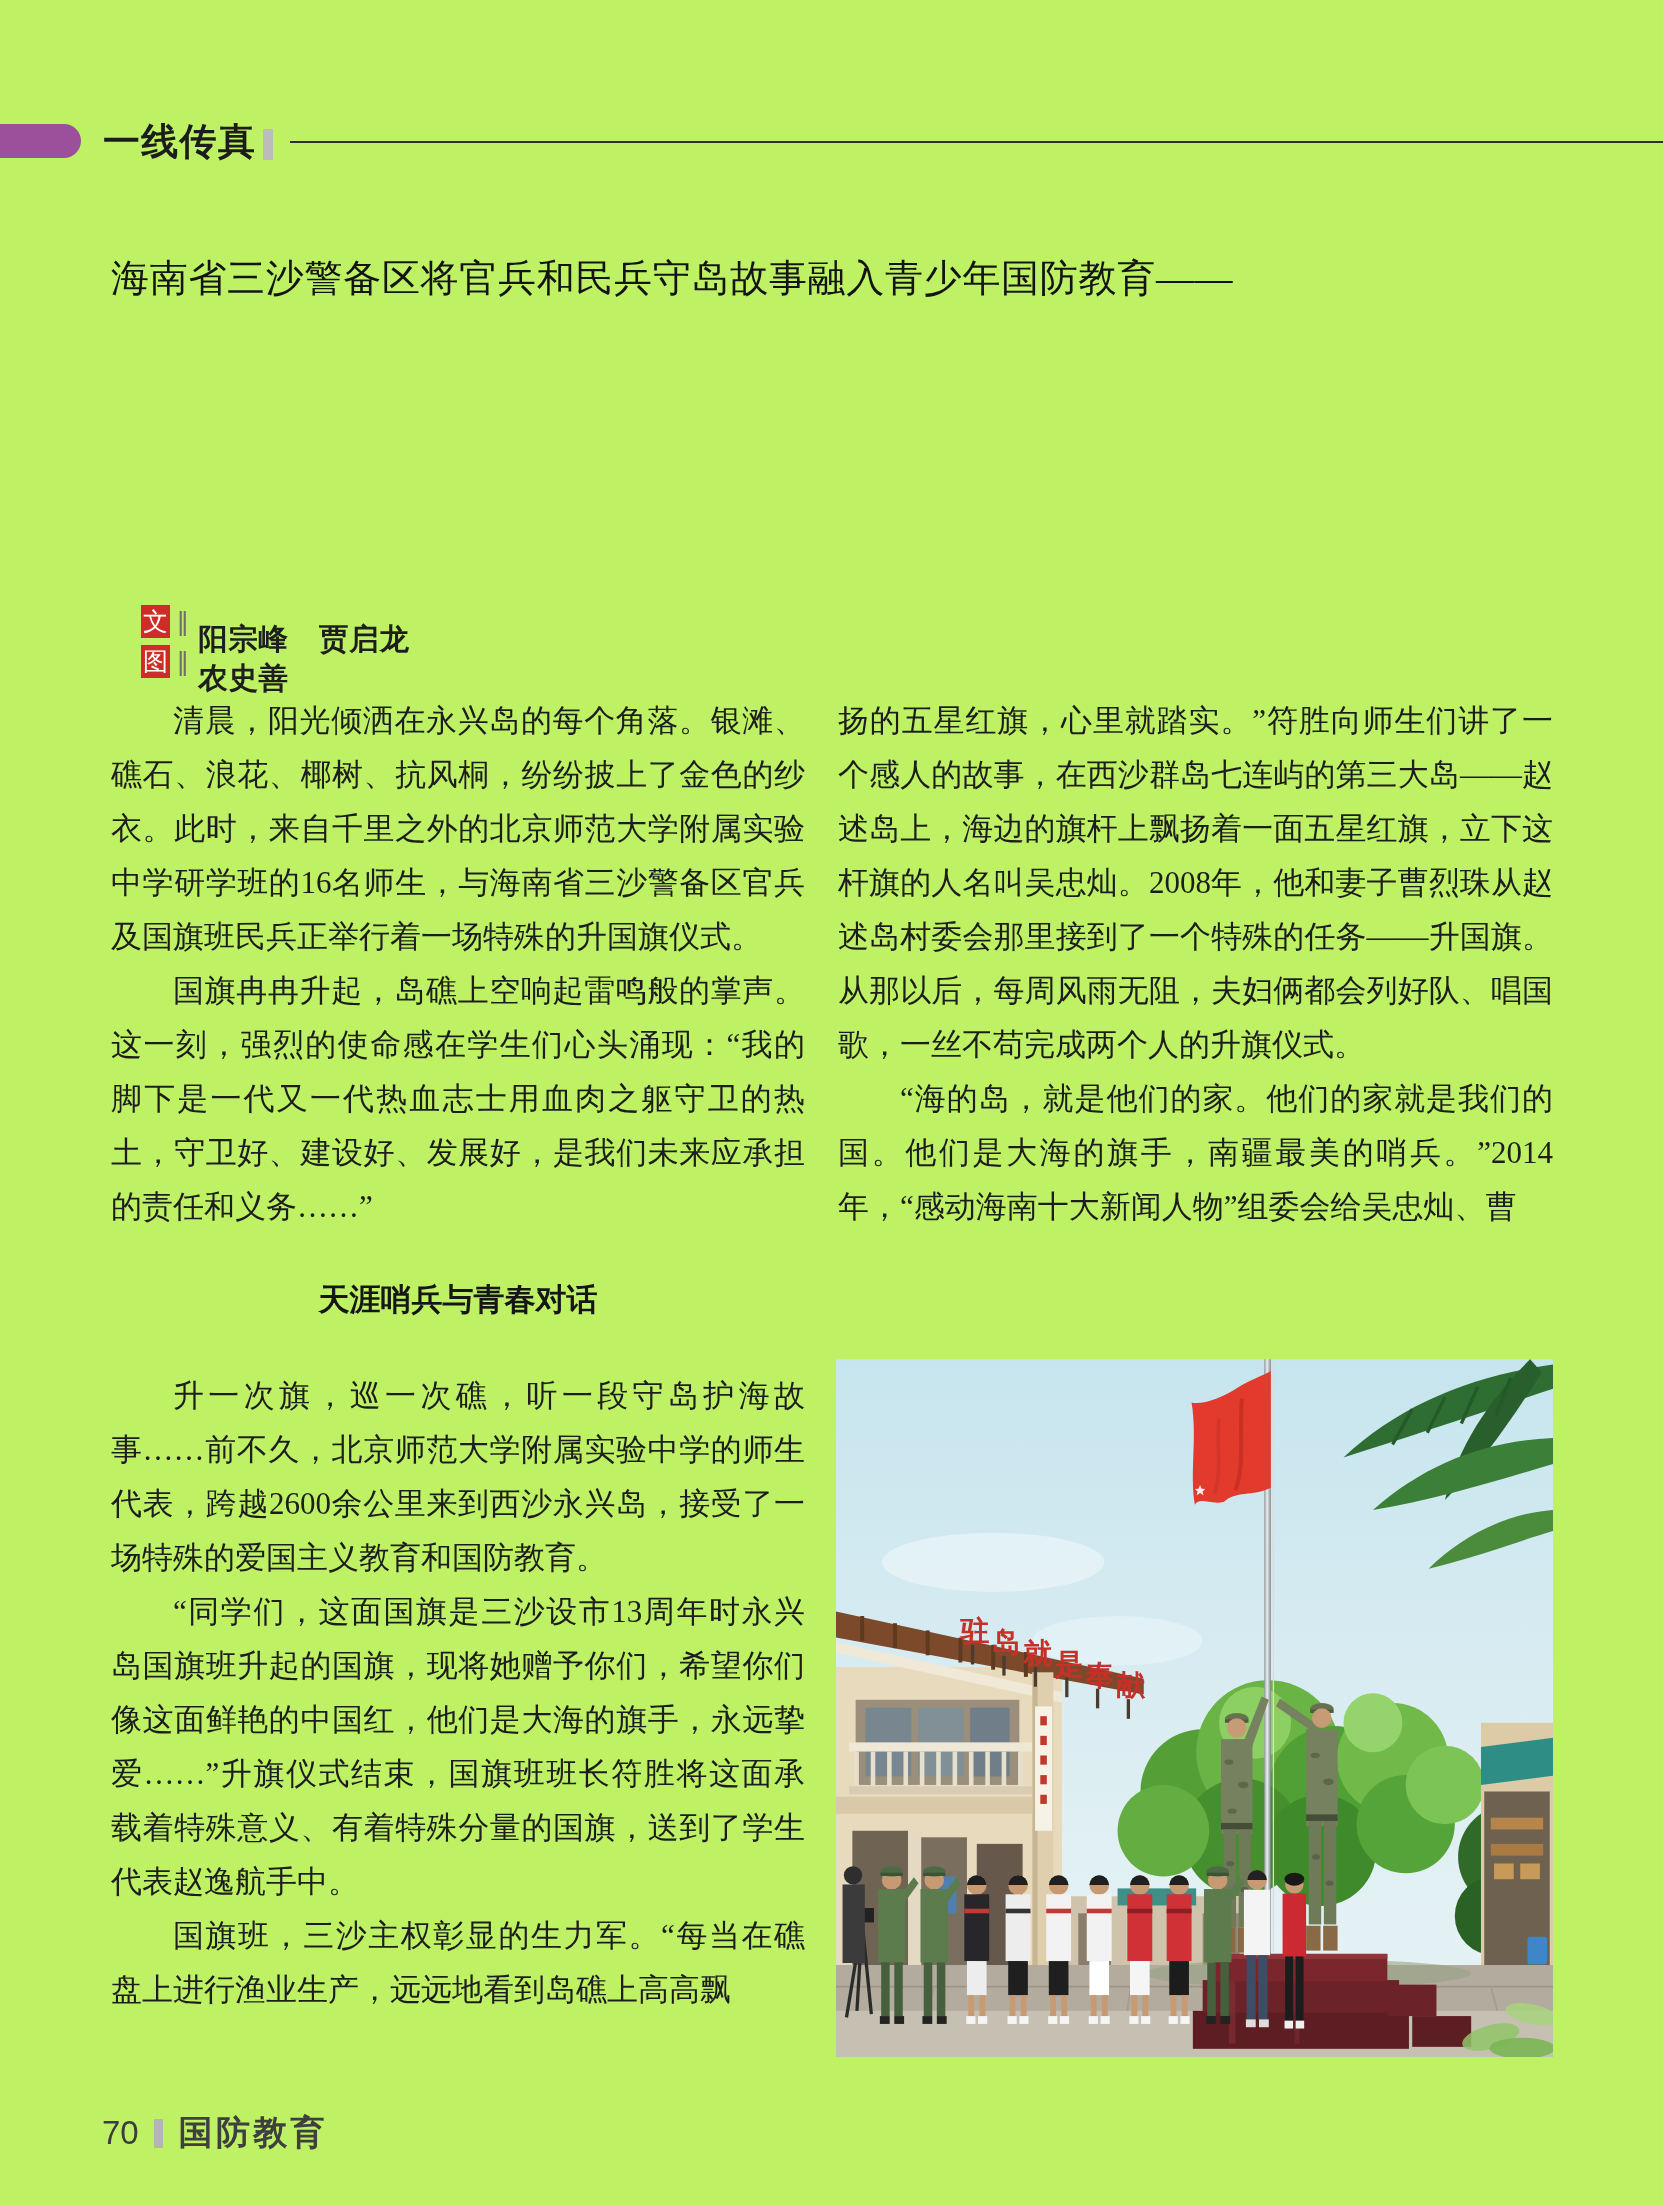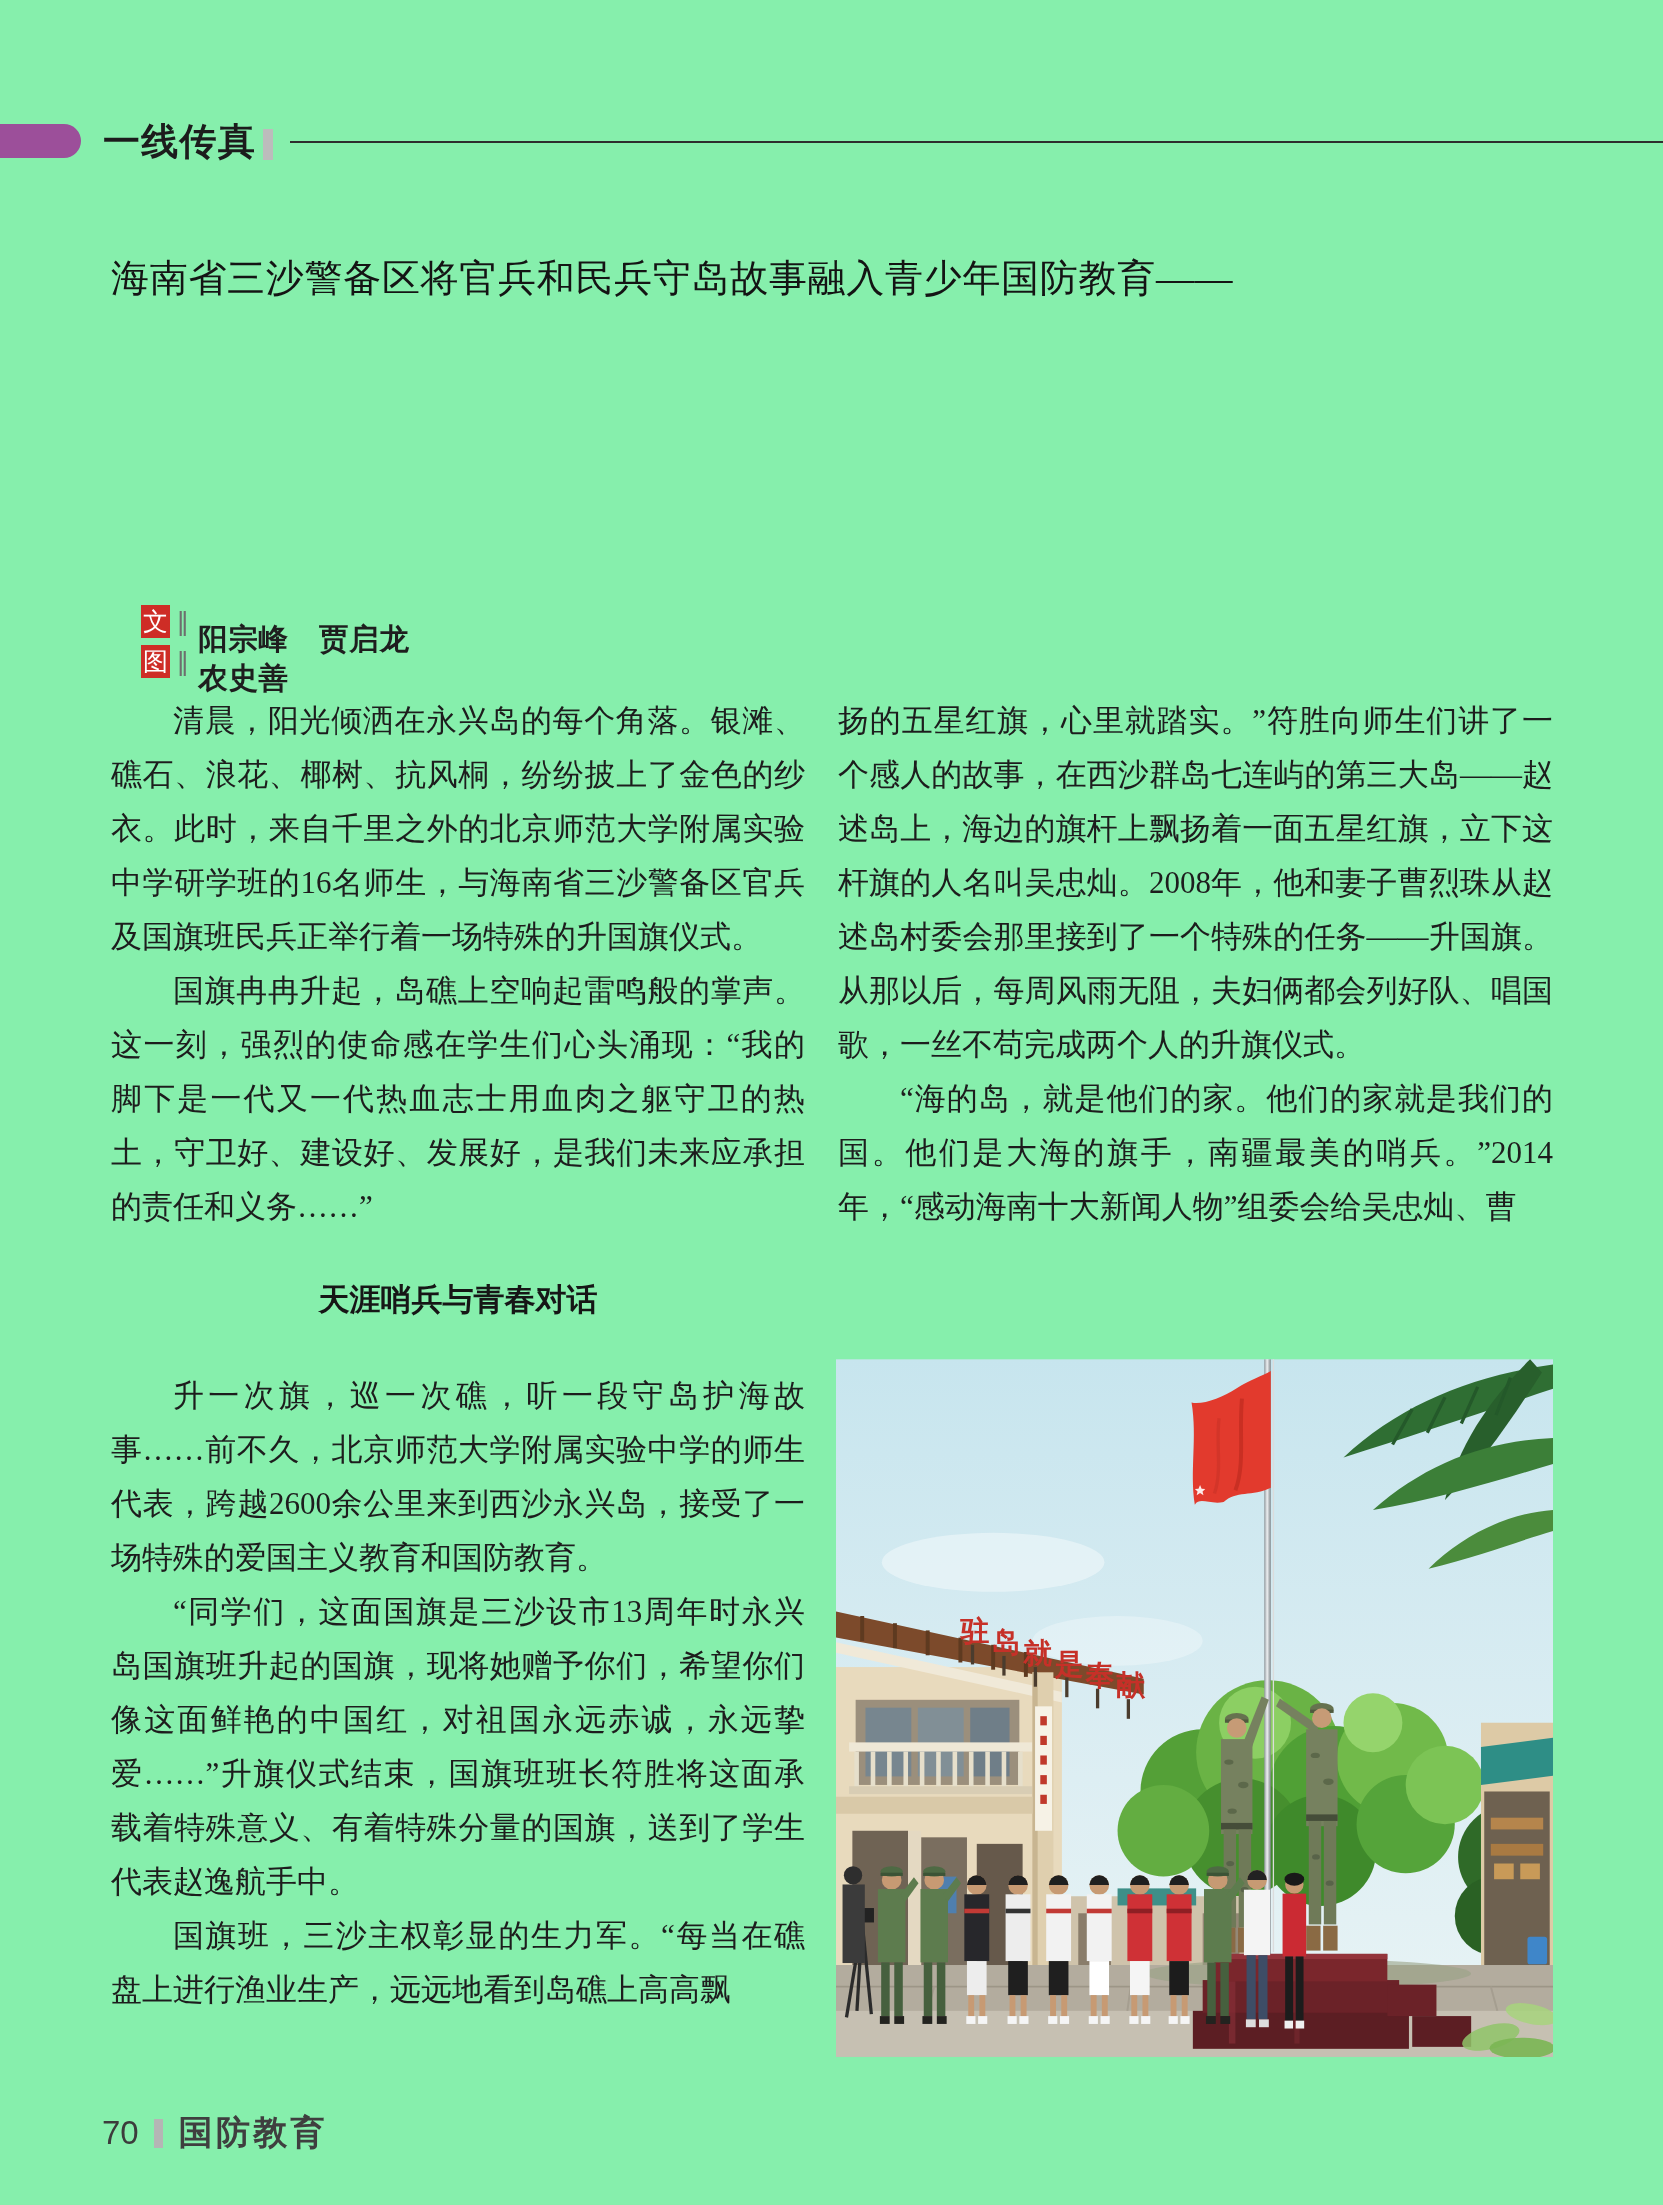--- a/index.html
+++ b/index.html
@@ -1,21 +1,21 @@
 <!DOCTYPE html>
 <html style="font-size:10.5px"><head>
 <meta charset="utf-8">
 <style>
   html,body { margin:0; padding:0; }
   body {
     width:1664px; height:2205px; position:relative; background:#ffffff;
     font-family:"Liberation Serif","DejaVu Serif",serif; color:#1d1d1d;
     overflow:hidden;
   }
-  .page { position:absolute; inset:0; background:#86efac;padding-left:23px; }
+  .page { position:absolute; inset:0; background:#bef264;padding-left:23px; }
 
   
   .strap-tab { position:absolute; left:0; top:124px; width:81px; height:34px;
     background:#9c4f9a; border-radius:0 17px 17px 0; }
   .strap-title { position:absolute; left:103px; top:122px;
     font-family:"Liberation Sans","DejaVu Sans",sans-serif; font-weight:bold;
     font-size:37px; line-height:39px; letter-spacing:1.3px; color:#1c1c1c; }
   .strap-bar { position:absolute; left:263px; top:129px; width:9.8px; height:31px; background:#bcbcbc; }
   .strap-rule { position:absolute; left:290px; right:0; top:141px; height:2px; background:#2e2e2e; }
 
@@ -83,21 +83,21 @@
       <span class="byline-sep">‖</span>
       <span class="byline-names">农史善</span>
     </div>
   </div>
 
   <div class="col col-left">
       <div class="body-p">清晨，阳光倾洒在永兴岛的每个角落。银滩、礁石、浪花、椰树、抗风桐，纷纷披上了金色的纱衣。此时，来自千里之外的北京师范大学附属实验中学研学班的16名师生，与海南省三沙警备区官兵及国旗班民兵正举行着一场特殊的升国旗仪式。</div>
       <div class="body-p">国旗冉冉升起，岛礁上空响起雷鸣般的掌声。这一刻，强烈的使命感在学生们心头涌现：“我的脚下是一代又一代热血志士用血肉之躯守卫的热土，守卫好、建设好、发展好，是我们未来应承担的责任和义务……”</div>
       <div class="col-heading">天涯哨兵与青春对话</div>
       <div class="body-p">升一次旗，巡一次礁，听一段守岛护海故事……前不久，北京师范大学附属实验中学的师生代表，跨越2600余公里来到西沙永兴岛，接受了一场特殊的爱国主义教育和国防教育。</div>
-      <div class="body-p">“同学们，这面国旗是三沙设市13周年时永兴岛国旗班升起的国旗，现将她赠予你们，希望你们像这面鲜艳的中国红，对祖国永远赤诚，永远挚爱……”升旗仪式结束，国旗班班长符胜将这面承载着特殊意义、有着特殊分量的国旗，送到了学生代表赵逸航手中。</div>
+      <div class="body-p">“同学们，这面国旗是三沙设市13周年时永兴岛国旗班升起的国旗，现将她赠予你们，希望你们像这面鲜艳的中国红，他们是大海的旗手，永远挚爱……”升旗仪式结束，国旗班班长符胜将这面承载着特殊意义、有着特殊分量的国旗，送到了学生代表赵逸航手中。</div>
       <div class="body-p">国旗班，三沙主权彰显的生力军。“每当在礁盘上进行渔业生产，远远地看到岛礁上高高飘</div>
     </div>
   <div class="col col-right">
       <div class="body-p no-indent">扬的五星红旗，心里就踏实。”符胜向师生们讲了一个感人的故事，在西沙群岛七连屿的第三大岛——赵述岛上，海边的旗杆上飘扬着一面五星红旗，立下这杆旗的人名叫吴忠灿。2008年，他和妻子曹烈珠从赵述岛村委会那里接到了一个特殊的任务——升国旗。从那以后，每周风雨无阻，夫妇俩都会列好队、唱国歌，一丝不苟完成两个人的升旗仪式。</div>
       <div class="body-p">“海的岛，就是他们的家。他们的家就是我们的国。他们是大海的旗手，南疆最美的哨兵。”2014年，“感动海南十大新闻人物”组委会给吴忠灿、曹</div>
     </div>
 
   <figure class="photo">
     <svg width="717" height="698" viewBox="0 0 1095 1065" xmlns="http://www.w3.org/2000/svg">
       <defs>

